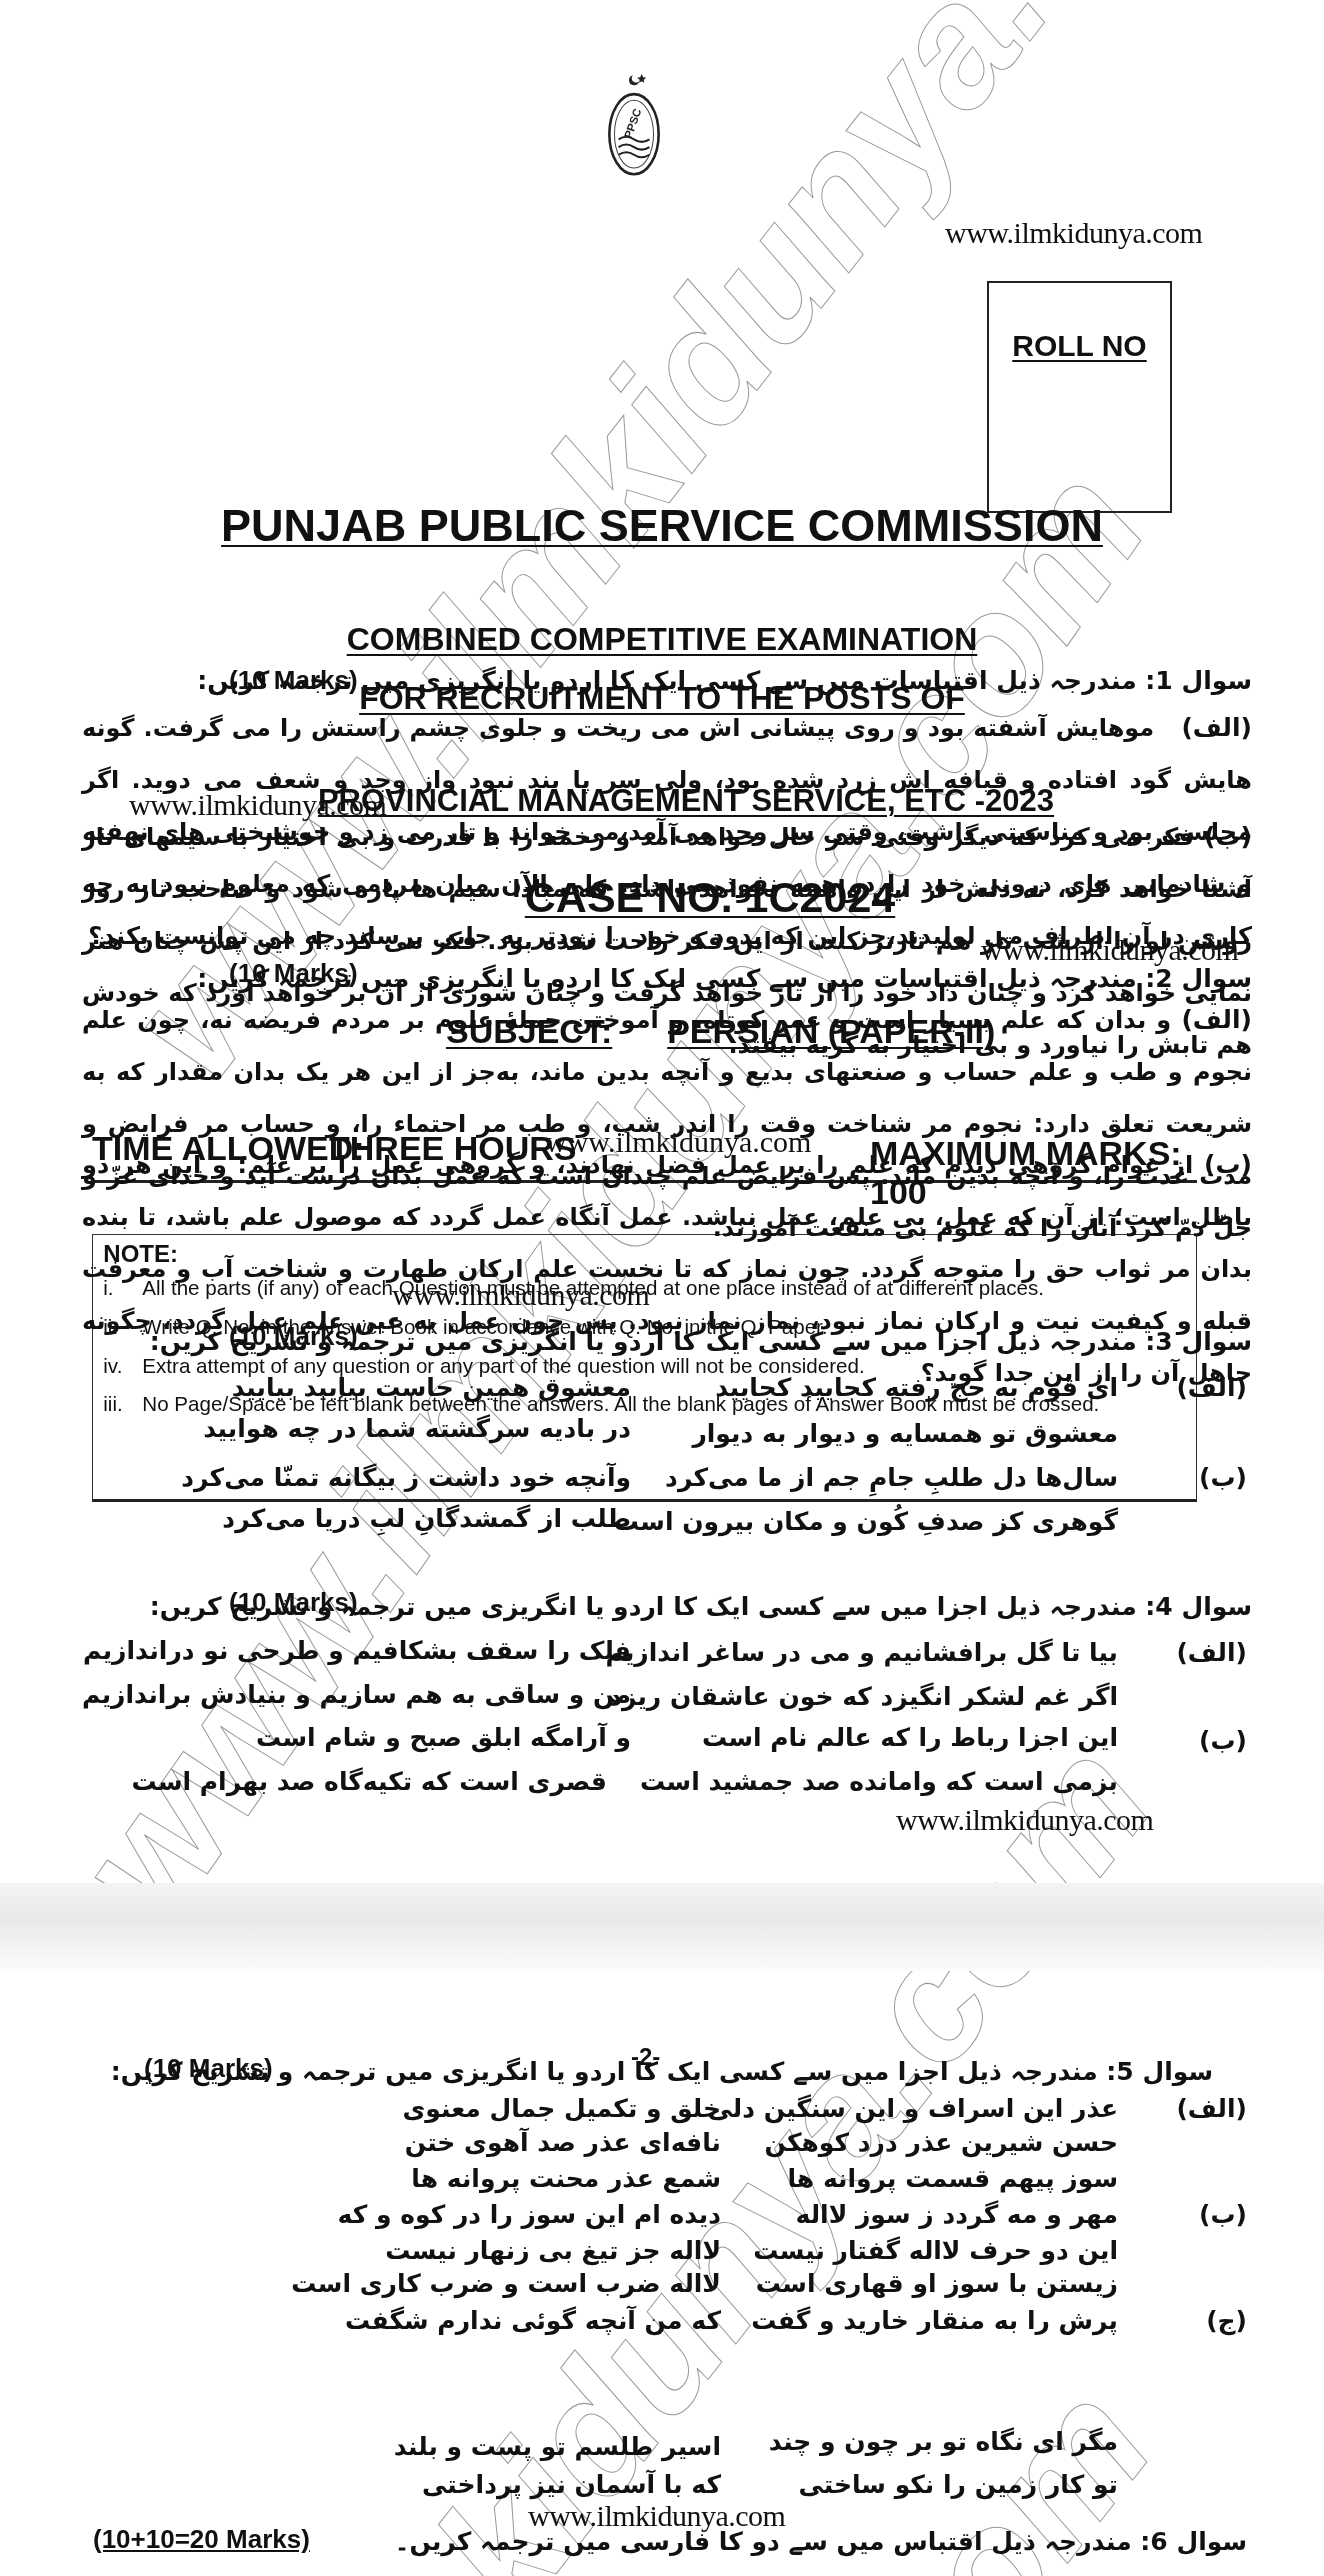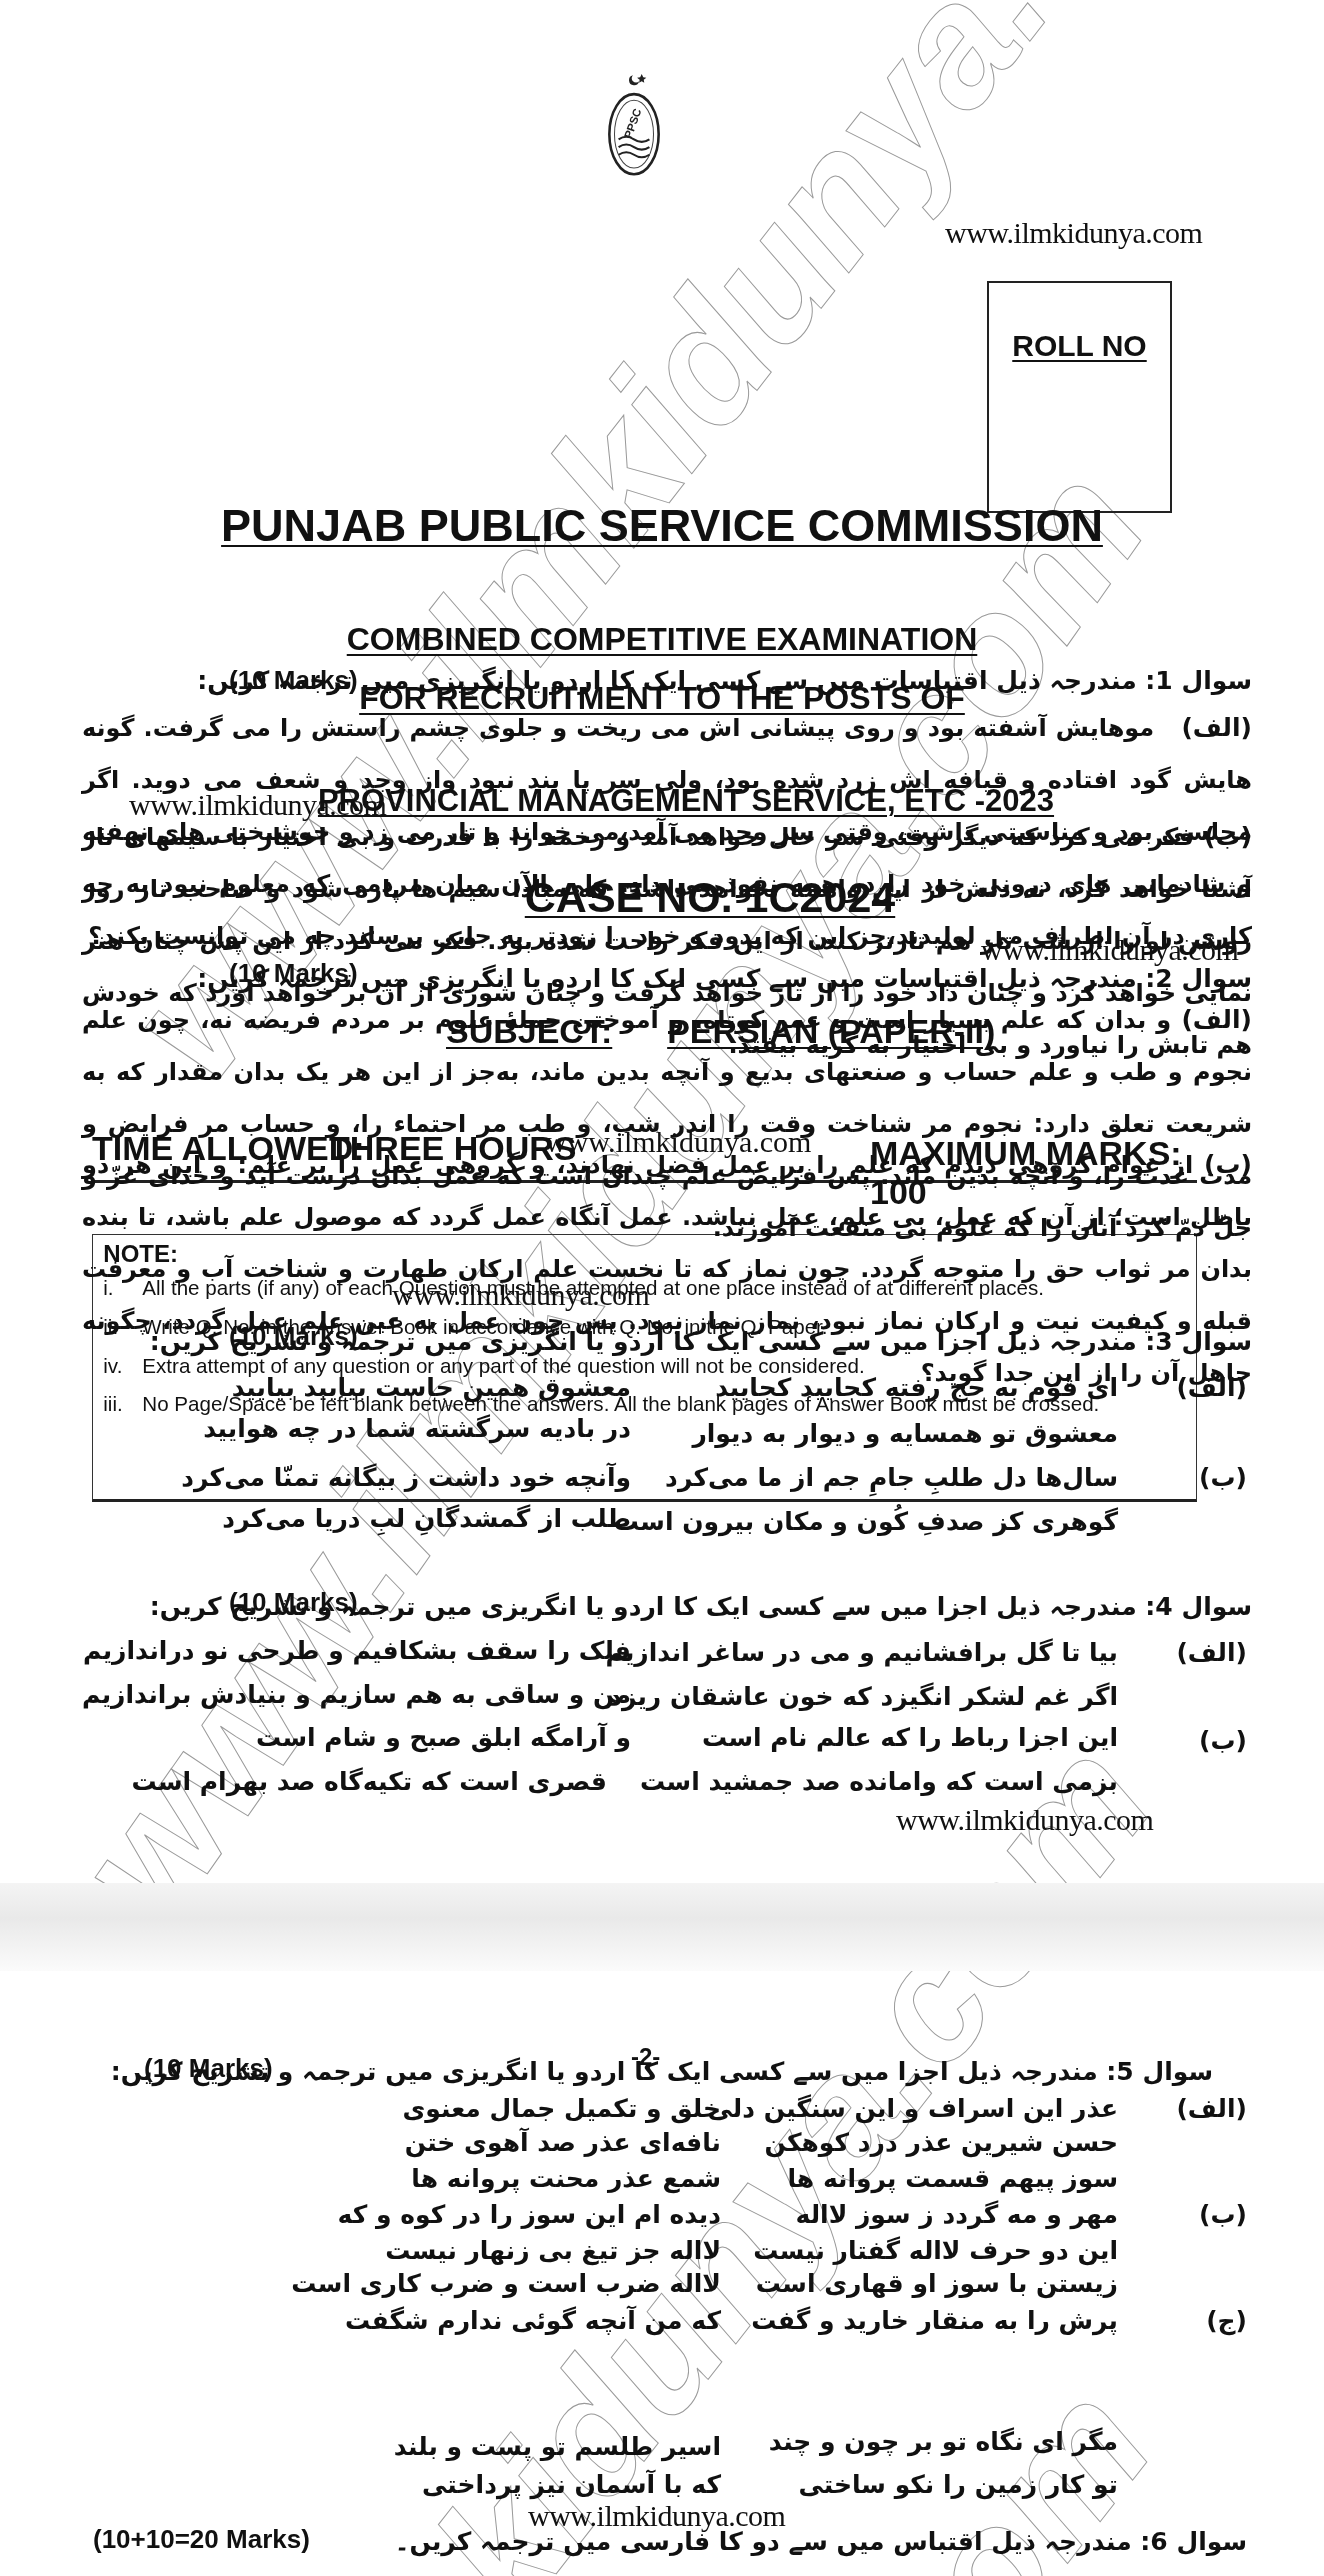--- a/index.html
+++ b/index.html
@@ -184,19 +184,19 @@
 
 <div class="abs lbl rtl" style="right:77px; top:2306px;">(ج)</div>
 <div class="abs verse rtl" style="right:206px; top:2306px;">پرش را به منقار خارید و گفت</div>
 <div class="abs verse rtl" style="right:603px; top:2306px;">که من آنچه گوئی ندارم شگفت</div>
 <div class="abs verse rtl" style="right:206px; top:2427px;">مگر ای نگاه تو بر چون و چند</div>
 <div class="abs verse rtl" style="right:603px; top:2432px;">اسیر طلسم تو پست و بلند</div>
 <div class="abs verse rtl" style="right:206px; top:2470px;">تو کار زمین را نکو ساختی</div>
 <div class="abs verse rtl" style="right:603px; top:2470px;">که با آسمان نیز پرداختی</div>
 <div class="abs site serif" style="left:528px; top:2499px;">www.ilmkidunya.com</div>
 
-<div class="abs marks" style="left:93px; top:2524px;">(10+10=20 Marks)</div>
+<div class="abs marks" style="left:93px; top:2524px;text-decoration:underline;">(10+10=20 Marks)</div>
 <div class="abs qhead rtl" style="right:77px; top:2527px; width:773px;">سوال 6:     مندرجہ ذیل اقتباس میں سے دو کا فارسی میں ترجمہ کریں۔</div>
 
 <div class="abs rtl para" style="left:82px; top:2563px; width:1170px;">
   <span class="lbl">(الف)</span>&nbsp;&nbsp;&nbsp;<span>علامہ محمد اقبال بیسویں صدی کے ایک معروف شاعر، مصنف، قانون دان، سیاستدان اور تحریک پاکستان کی اہم ترین شخصیات میں سے ایک تھے۔ اردو اور فارسی میں شاعری کرتے تھے اور یہی ان کی بنیادی وجہ شہرت ہے۔ شاعری میں بنیادی رجحان تصوف اور احیائے امت اسلام کی طرف تھا۔ بحیثیت سیاست دان ان کا سب سے نمایاں کارنامہ نظریۂ پاکستان کی تشکیل ہے۔</span>
 </div>
 
 
 </body></html>

